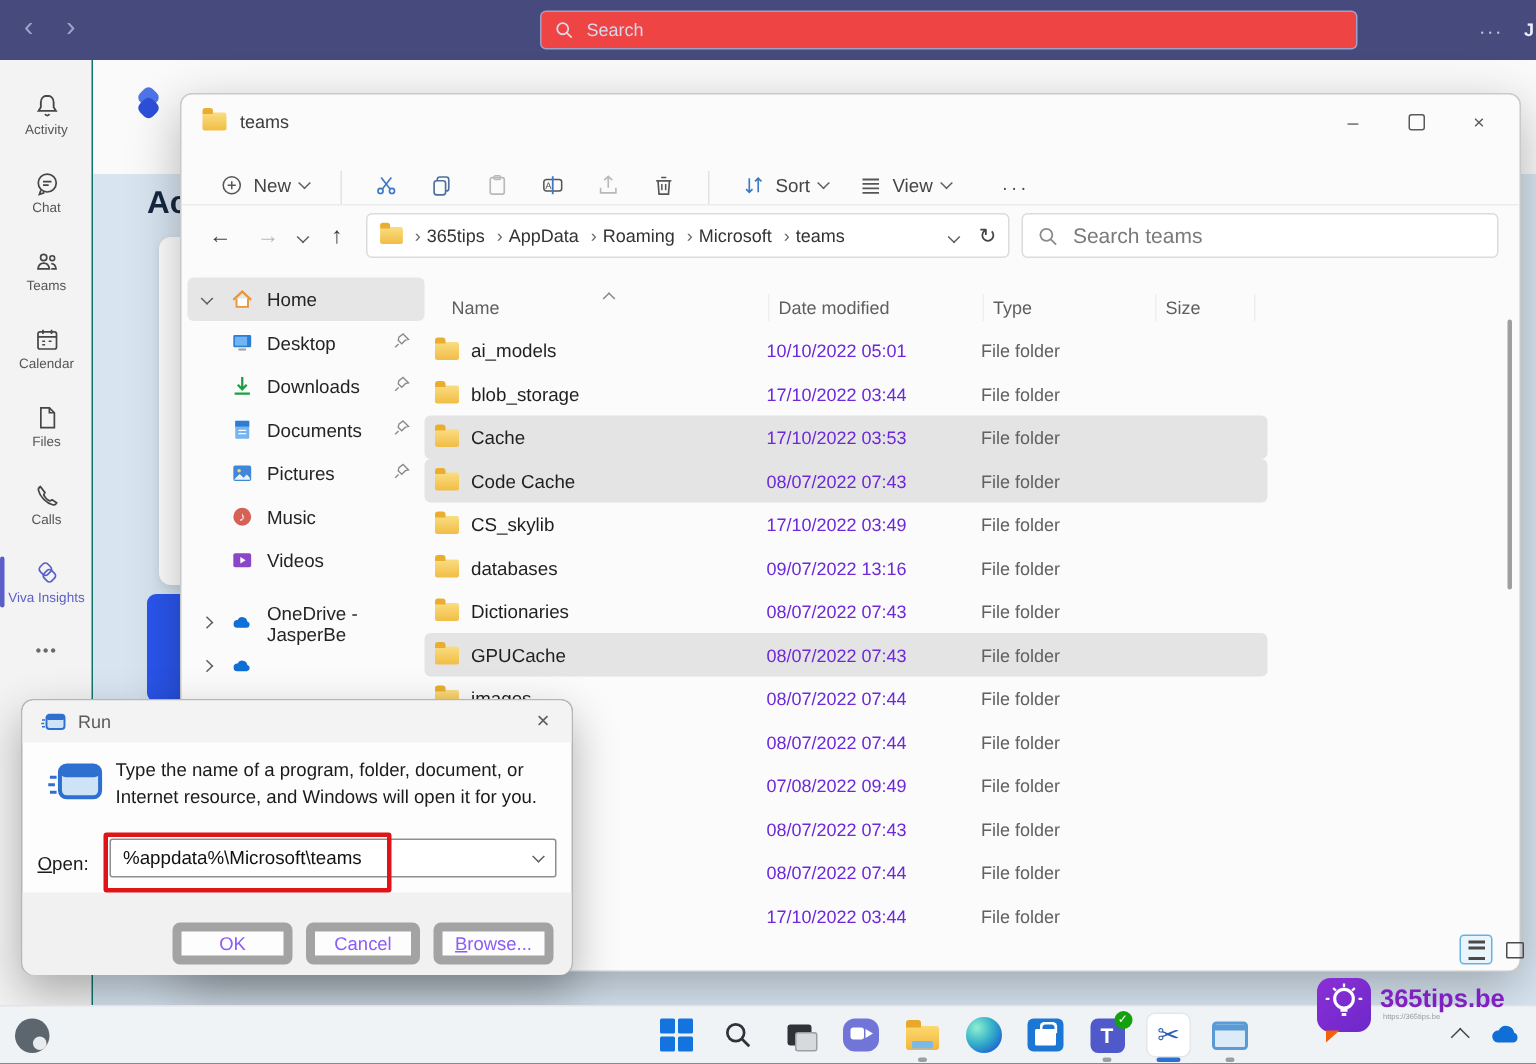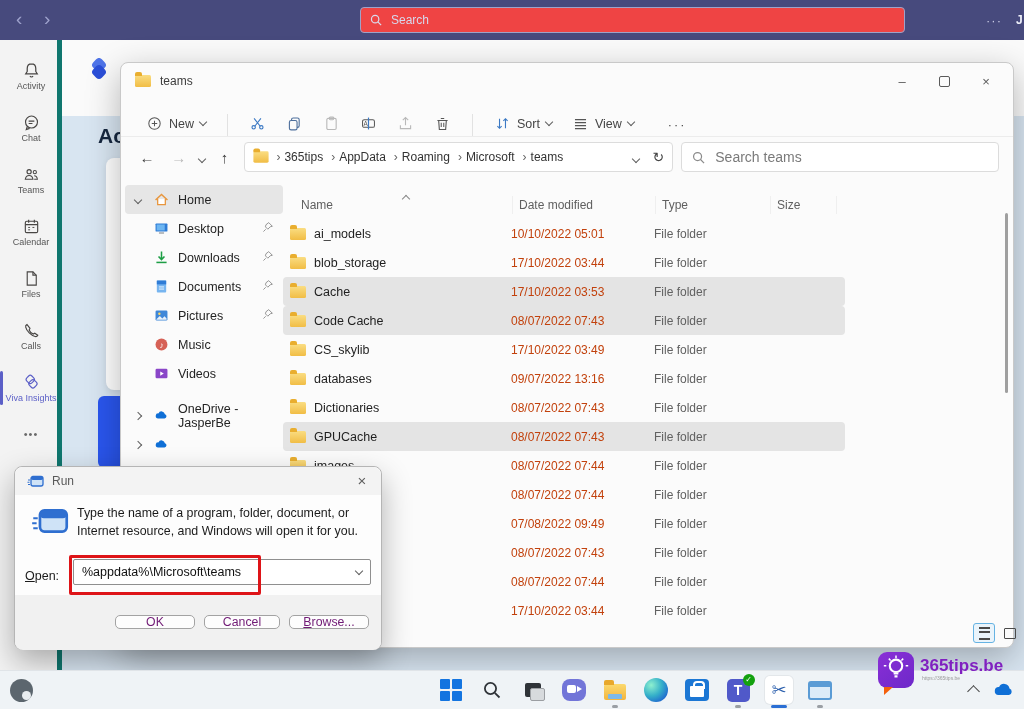--- a/index.html
+++ b/index.html
@@ -14,21 +14,21 @@
   .tbar .navarrow{color:#9ea2cc;font-size:19px;top:8px;}
   .tbar-search{left:360px;top:7px;width:545px;height:26px;background:#ef4444;
     border:1px solid #9ea2c8;border-radius:4px;display:flex;align-items:center;gap:7px;
     padding:0 9px;box-sizing:border-box;}
   .tbar-search input{flex:1;border:0;background:transparent;color:#eceef8;font-size:12px;outline:none;}
   .tbar-search input::placeholder{color:#d6d8ec;}
   .tbar-more{color:#c9cbe4;font-size:13px;letter-spacing:1px;top:13px;left:986px;}
   .tbar-initial{color:#eef0fa;font-size:12px;top:13px;left:1016px;font-weight:bold;}
 
   
-  .rail{left:0;top:40px;width:62px;height:630px;background:#f3f3f3;border-right:5px solid #0f766e;box-sizing:border-box;}
+  .rail{left:0;top:40px;width:62px;height:630px;background:#f3f3f3;border-right:1px solid #0f766e;box-sizing:border-box;}
   .rail-item{position:relative;width:62px;height:52px;display:flex;flex-direction:column;align-items:center;justify-content:center;gap:2px;}
   .rail-item .lbl{font-size:9px;color:#565656;text-align:center;line-height:1;}
   .rail-item.active .lbl{color:#5b5fc7;}
   .rail-item.active::before{content:"";position:absolute;left:0;top:9px;width:3px;height:34px;background:#5b5fc7;border-radius:2px;}
   .rail-more{color:#6a6a6a;font-size:11px;letter-spacing:1px;text-align:center;width:62px;margin-top:14px;}
 
   
   .bg-top{left:62px;top:40px;width:962px;height:76px;background:#fafafa;}
   .bg-heading{left:98px;top:124px;font-size:21px;font-weight:bold;color:#16273f;}
   .bg-card{left:106px;top:158px;width:60px;height:232px;background:#fff;border-radius:8px;box-shadow:0 2px 6px rgba(0,0,0,.08);}
@@ -78,21 +78,21 @@
   .fh{box-sizing:border-box;padding-left:6px;border-right:1px solid #efefef;height:18px;display:flex;align-items:center;}
   .fh.c1{width:230px;padding-left:18px;}
   .fh.c2{width:143px;}
   .fh.c3{width:115px;}
   .fh.c4{width:66px;border-right:1px solid #efefef;}
   .sortind{position:absolute;left:120px;top:0px;color:#777;}
   .frow{display:flex;align-items:center;height:29px;border-radius:4px;}
   .frow.sel{background:#e4e4e4;}
   .frow .ficon{margin:0 8px 0 7px;flex:0 0 auto;}
   .fname{width:197px;font-size:12.5px;color:#1f1f1f;white-space:nowrap;overflow:hidden;}
-  .fdate{width:143px;font-size:12px;color:#c2410c;}
+  .fdate{width:143px;font-size:12px;color:#6d28d9;}
   .ftype{width:115px;font-size:12px;color:#616161;}
   .folder{position:relative;width:16px;height:12px;background:linear-gradient(#fadd82,#f1bd45);border-radius:1.5px;}
   .folder::before{content:"";position:absolute;top:-3px;left:0;width:7px;height:4px;background:#e9ae2f;border-radius:2px 2px 0 0;}
 
   .scrollbar{left:884px;top:150px;width:3px;height:180px;background:#9f9f9f;border-radius:2px;}
   .viewtoggles{left:852px;top:560px;display:flex;gap:4px;}
   .vt{width:20px;height:18px;display:flex;align-items:center;justify-content:center;border-radius:3px;border:1px solid transparent;}
   .vt.on{border-color:#66b3e3;background:#eaf4fb;}
   .vt .lines{width:11px;height:9px;border-top:2px solid #4a4a4a;border-bottom:2px solid #4a4a4a;}
   .vt .lines::before{content:"";display:block;margin-top:2.5px;border-top:2px solid #4a4a4a;}
@@ -106,22 +106,22 @@
   .run-close{position:absolute;right:10px;top:5px;font-size:15px;color:#5f5f5f;width:18px;text-align:center;}
   .run-msg{left:62px;top:38px;width:294px;font-size:12.4px;color:#1b1b1b;line-height:1.45;}
   .run-ico{left:16px;top:40px;}
   .run-open{left:10px;top:102px;font-size:12.5px;color:#1b1b1b;}
   .run-open .u{text-decoration:underline;}
   .run-combo{left:58px;top:92px;width:298px;height:26px;background:#fff;border:1px solid #8f8f8f;border-radius:2px;display:flex;align-items:center;box-sizing:border-box;}
   .run-combo input{flex:1;border:0;outline:none;font-size:12.5px;color:#111;padding:0 8px;background:transparent;}
   .run-combo .dd{width:22px;display:flex;justify-content:center;}
   .run-redbox{left:54px;top:88px;width:186px;height:34px;border:3px solid #de1418;border-radius:2px;}
   .run-footer{left:0;top:128px;width:100%;height:55px;background:#f1f1f1;border-radius:0 0 8px 8px;}
-  .rbtn{position:absolute;top:148px;height:14px;background:#fdfdfd;border:1px solid #a3a3a3;border-radius:5px;
-    font-size:12.3px;color:#701a75;display:flex;align-items:center;justify-content:center;box-sizing:border-box;}
+  .rbtn{position:absolute;top:148px;height:28px;background:#fdfdfd;border:6px solid #a3a3a3;border-radius:5px;
+    font-size:12.3px;color:#8b5cf6;display:flex;align-items:center;justify-content:center;box-sizing:border-box;}
   .rbtn .u{text-decoration:underline;}
 
   
   .taskbar{left:0;top:670px;width:1024px;height:39px;background:#eff3f6;border-top:1px solid #e0e4e8;box-sizing:border-box;}
   .tb-icons{position:absolute;left:437px;top:5px;display:flex;gap:13px;}
   .tb-ic{position:relative;width:28px;height:28px;display:flex;align-items:center;justify-content:center;border-radius:5px;}
   .tb-ic.active{background:#fff;box-shadow:0 0 0 1px #e3e7ea;}
   .tb-ic .dot{position:absolute;bottom:-4px;left:50%;transform:translateX(-50%);width:6px;height:3px;border-radius:2px;background:#9a9fa4;}
   .tb-ic.active .dot{width:16px;background:#2b6fd4;}
   .startgrid{display:grid;grid-template-columns:10px 10px;grid-template-rows:10px 10px;gap:2px;}

